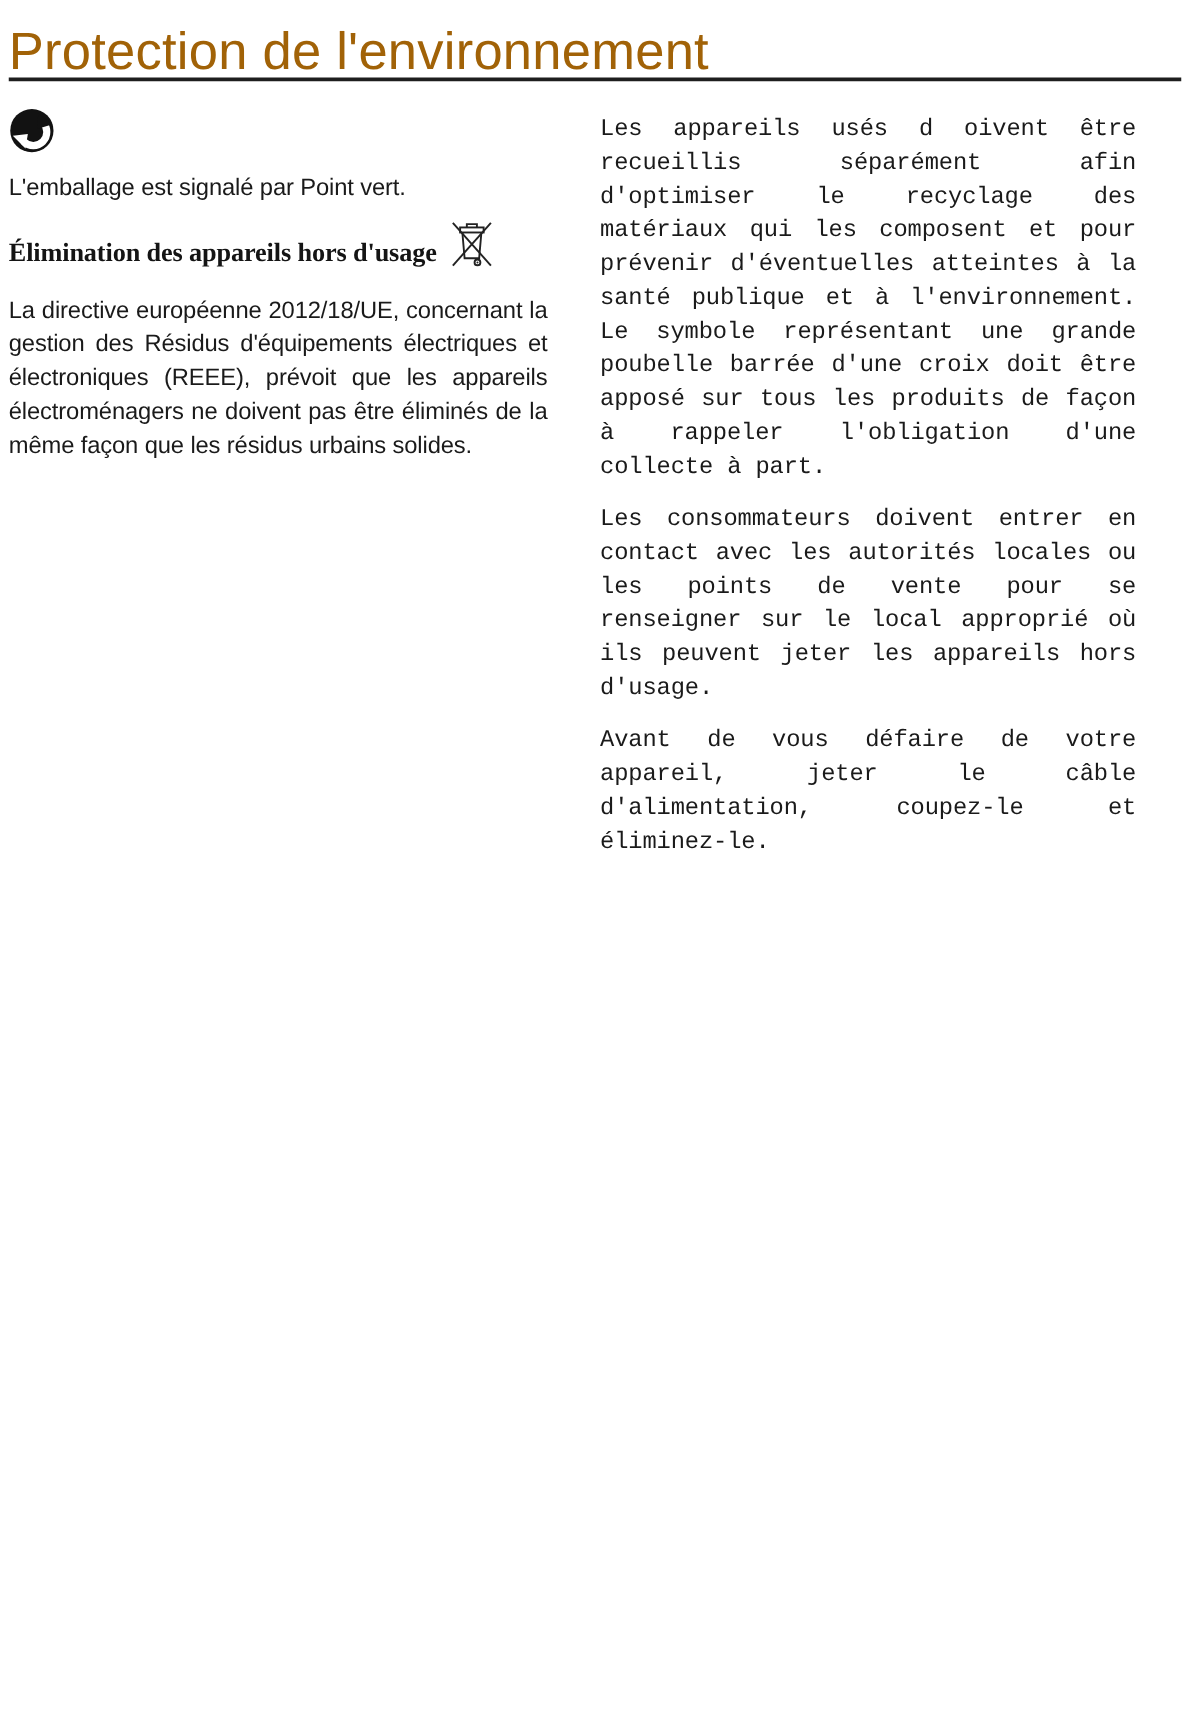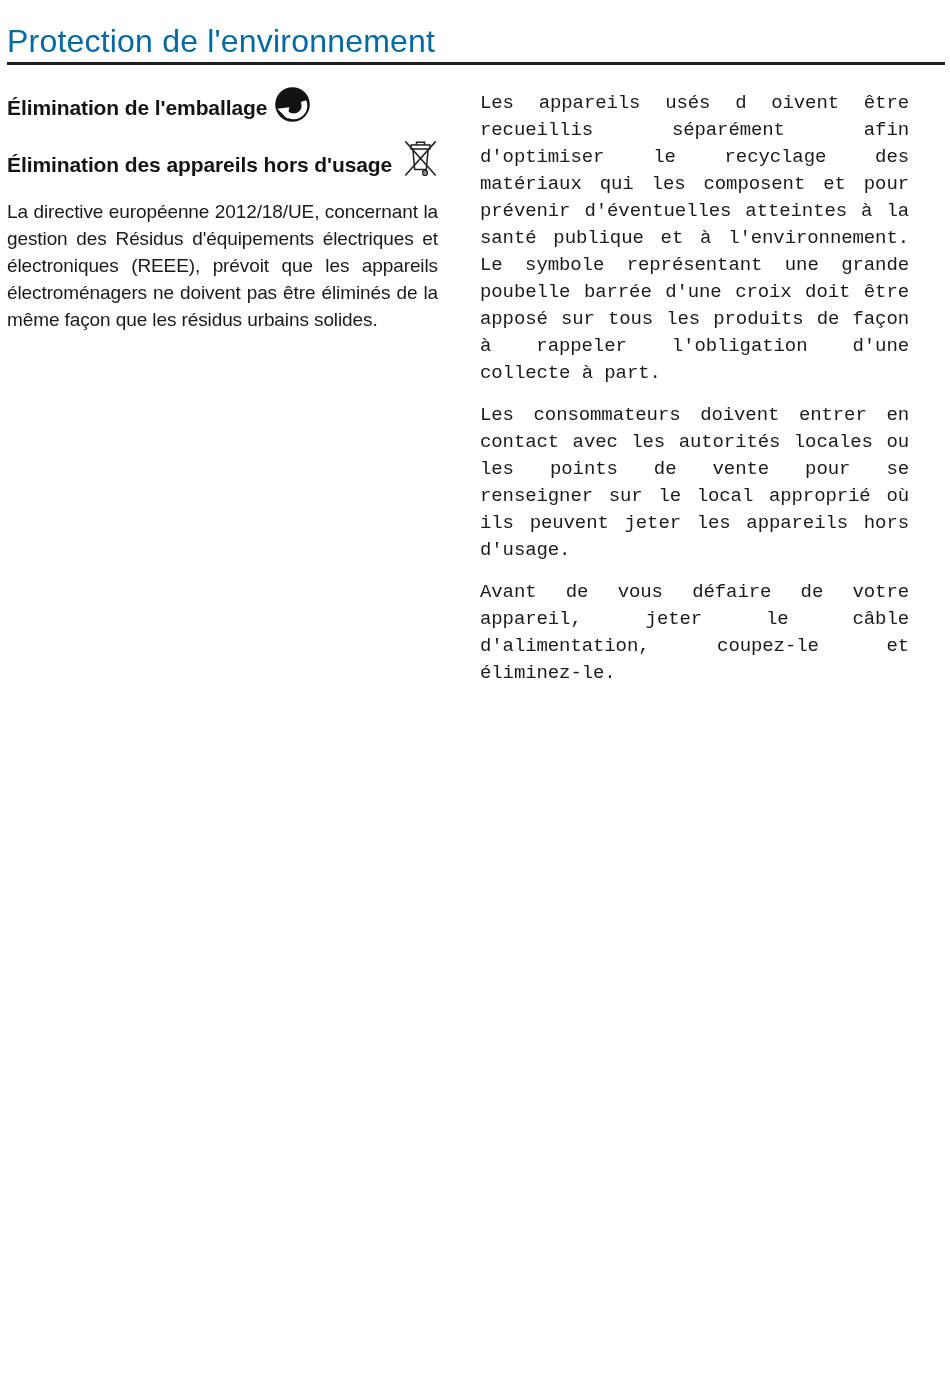--- a/index.html
+++ b/index.html
@@ -19,25 +19,25 @@
     position: relative;
     width: 950px;
     height: 1383px;
     background: #ffffff;
   }
   header.page-header {
     padding: 22px 5px 0 7px;
   }
   h1.page-title {
     margin: 0;
-    font-size: 32px;
+    font-size: 42px;
     line-height: 38px;
     font-weight: 400;
     letter-spacing: 0.2px;
-    color: #0369a1;
+    color: #a16207;
   }
   .title-rule {
     margin-top: 2px;
     height: 2.5px;
     background: #1e1e1e;
     width: 938px;
   }
   main.columns {
     display: flex;
     padding-left: 7px;
@@ -65,51 +65,51 @@
     gap: 7px;
     margin: 0 0 10px 0;
     font-size: 21px;
     line-height: 30px;
     font-weight: 700;
     color: #141414;
     text-align: left;
     letter-spacing: -0.1px;
     white-space: nowrap;
   }
-  h2.section-heading.second { margin-top: 16px; }
+  h2.section-heading.second { margin-top: 16px; font-family: Liberation Serif, serif; }
   .icon { display: inline-flex; flex: 0 0 auto; }
   .icon.green-dot  { transform: translateY(-4px); }
   .icon.weee-bin   { transform: translateY(-8px); }
 </style>
 </head>
 <body>
 
 <div class="page">
 
   <header class="page-header">
     <h1 class="page-title">Protection de l'environnement</h1>
     <div class="title-rule"></div>
   </header>
 
   <main class="columns">
 
     <section class="col col-left">
 
       <h2 class="section-heading">
-        <span>Élimination de l'emballage</span>
         <span class="icon green-dot">
           <svg viewBox="0 0 40 40" width="37" height="37" aria-hidden="true">
             <circle cx="20" cy="20" r="18.7" fill="#121212"></circle>
             <path d="M13 29.5 A11.5 11.5 0 1 0 29.5 13" fill="none" stroke="#ffffff" stroke-width="6.2"></path>
             <path d="M3.5 24.5 L14.5 35.5 L16.5 23 Z" fill="#ffffff"></path>
             <path d="M25.5 5.5 L38 14.5 L24.5 18.5 Z" fill="#121212"></path>
           </svg>
         </span>
       </h2>
 
+      <p>L'emballage est signalé par Point vert.</p>
 
 
       <h2 class="section-heading second">
         <span>Élimination des appareils hors d'usage</span>
         <span class="icon weee-bin">
           <svg viewBox="0 0 48 50" width="43" height="45" aria-hidden="true">
             <g fill="none" stroke="#222222" stroke-width="1.7">
               <path d="M19.5 11 L19.5 8 L28.5 8 L28.5 11"></path>
               <rect x="13.5" y="11" width="21" height="4.5"></rect>
               <path d="M15.5 15.5 L17.5 38.5 L30.5 38.5 L32.5 15.5"></path>

